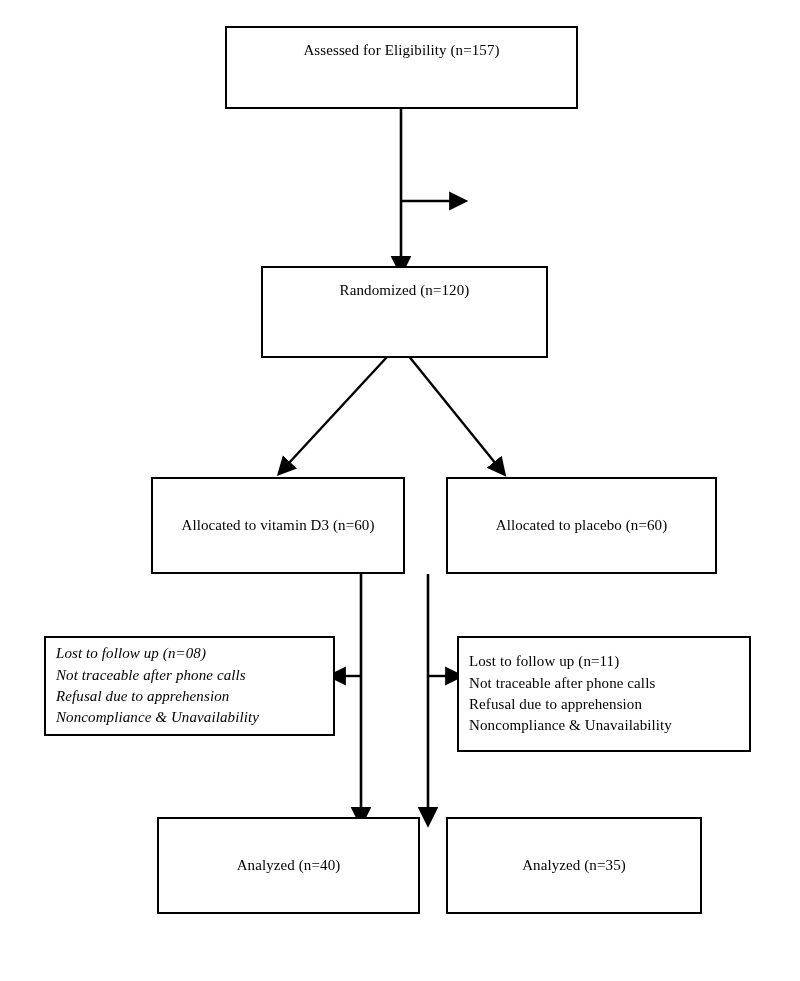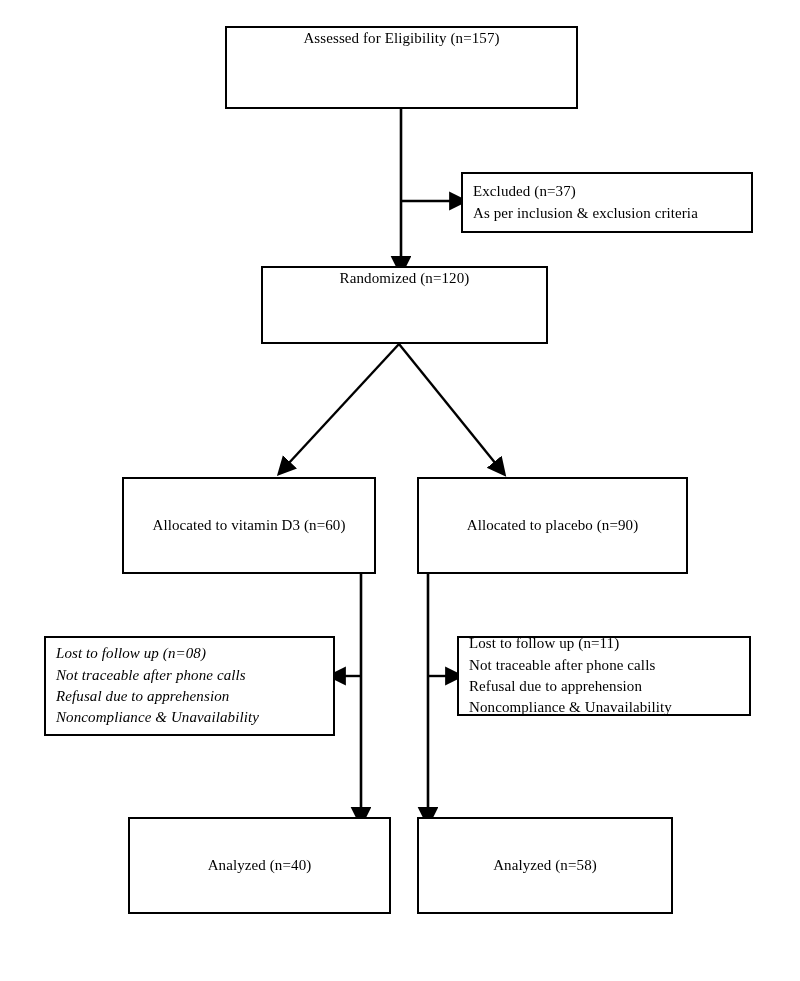--- a/index.html
+++ b/index.html
@@ -35,48 +35,49 @@
     border: 2px solid #000000;
     background: #ffffff;
     display: flex;
     overflow: hidden;
   }
   
   .node.center-mid {
     align-items: center;
     justify-content: center;
     text-align: center;
+    margin-left: 29px;
   }
   .node.center-top {
     align-items: flex-start;
     justify-content: center;
     text-align: center;
   }
   .node.left-mid {
     align-items: center;
     justify-content: flex-start;
     text-align: left;
   }
   .node-text {
     font-size: 15px;
     line-height: 1.42;
     white-space: pre-line;
     letter-spacing: 0.1px;
   }
-  .center-top .node-text { }
+  .center-top .node-text { padding-top: 12px; }
   .left-mid .node-text { padding-left: 10px; }
 
   
   #node-assessed   { left: 225px; top: 26px;  width: 353px; height: 83px; }
   #node-excluded   { left: 461px; top: 172px; width: 292px; height: 61px; }
-  #node-randomized { left: 261px; top: 266px; width: 287px; height: 78px; }
+  #node-randomized { left: 261px; top: 266px; width: 287px; height: 92px; }
   #node-alloc-vitd { left: 122px; top: 477px; width: 254px; height: 97px; }
   #node-alloc-plac { left: 417px; top: 477px; width: 271px; height: 97px; }
   #node-lost-left  { left: 44px;  top: 636px; width: 291px; height: 100px; font-style: italic; }
-  #node-lost-right { left: 457px; top: 636px; width: 294px; height: 80px; }
+  #node-lost-right { left: 457px; top: 636px; width: 294px; height: 116px; }
   #node-analyzed-left  { left: 128px; top: 817px; width: 263px; height: 97px; }
   #node-analyzed-right { left: 417px; top: 817px; width: 256px; height: 97px; }
 </style>
 </head>
 <body>
 
 <div id="flowchart">
 
   <svg id="connectors" viewBox="0 0 800 981" width="800" height="981" aria-hidden="true">
     <defs>
@@ -107,35 +108,31 @@
 
     <line x1="428" y1="574" x2="428" y2="810" stroke="#000000" stroke-width="2.6" marker-end="url(#arrow-down)"></line>
 
     <line x1="428" y1="676" x2="448" y2="676" stroke="#000000" stroke-width="2.4" marker-end="url(#arrow-right)"></line>
   </svg>
 
   <div class="node center-top" id="node-assessed">
     <span class="node-text">Assessed for Eligibility (n=157)</span>
   </div>
 
-  <div class="node left-mid" id="node-excluded">
-    <span class="node-text">Excluded (n=37)
-As per inclusion &amp; exclusion criteria</span>
-  </div>
 
   <div class="node center-top" id="node-randomized">
     <span class="node-text">Randomized (n=120)</span>
   </div>
 
   <div class="node center-mid" id="node-alloc-vitd">
     <span class="node-text">Allocated to vitamin D3 (n=60)</span>
   </div>
 
   <div class="node center-mid" id="node-alloc-plac">
-    <span class="node-text">Allocated to placebo (n=90)</span>
+    <span class="node-text">Allocated to placebo (n=60)</span>
   </div>
 
   <div class="node left-mid" id="node-lost-left">
     <span class="node-text">Lost to follow up (n=08)
 Not traceable after phone calls
 Refusal due to apprehension
 Noncompliance &amp; Unavailability</span>
   </div>
 
   <div class="node left-mid" id="node-lost-right">
@@ -143,16 +140,16 @@
 Not traceable after phone calls
 Refusal due to apprehension
 Noncompliance &amp; Unavailability</span>
   </div>
 
   <div class="node center-mid" id="node-analyzed-left">
     <span class="node-text">Analyzed (n=40)</span>
   </div>
 
   <div class="node center-mid" id="node-analyzed-right">
-    <span class="node-text">Analyzed (n=58)</span>
+    <span class="node-text">Analyzed (n=35)</span>
   </div>
 
 </div>
 
 </body></html>

